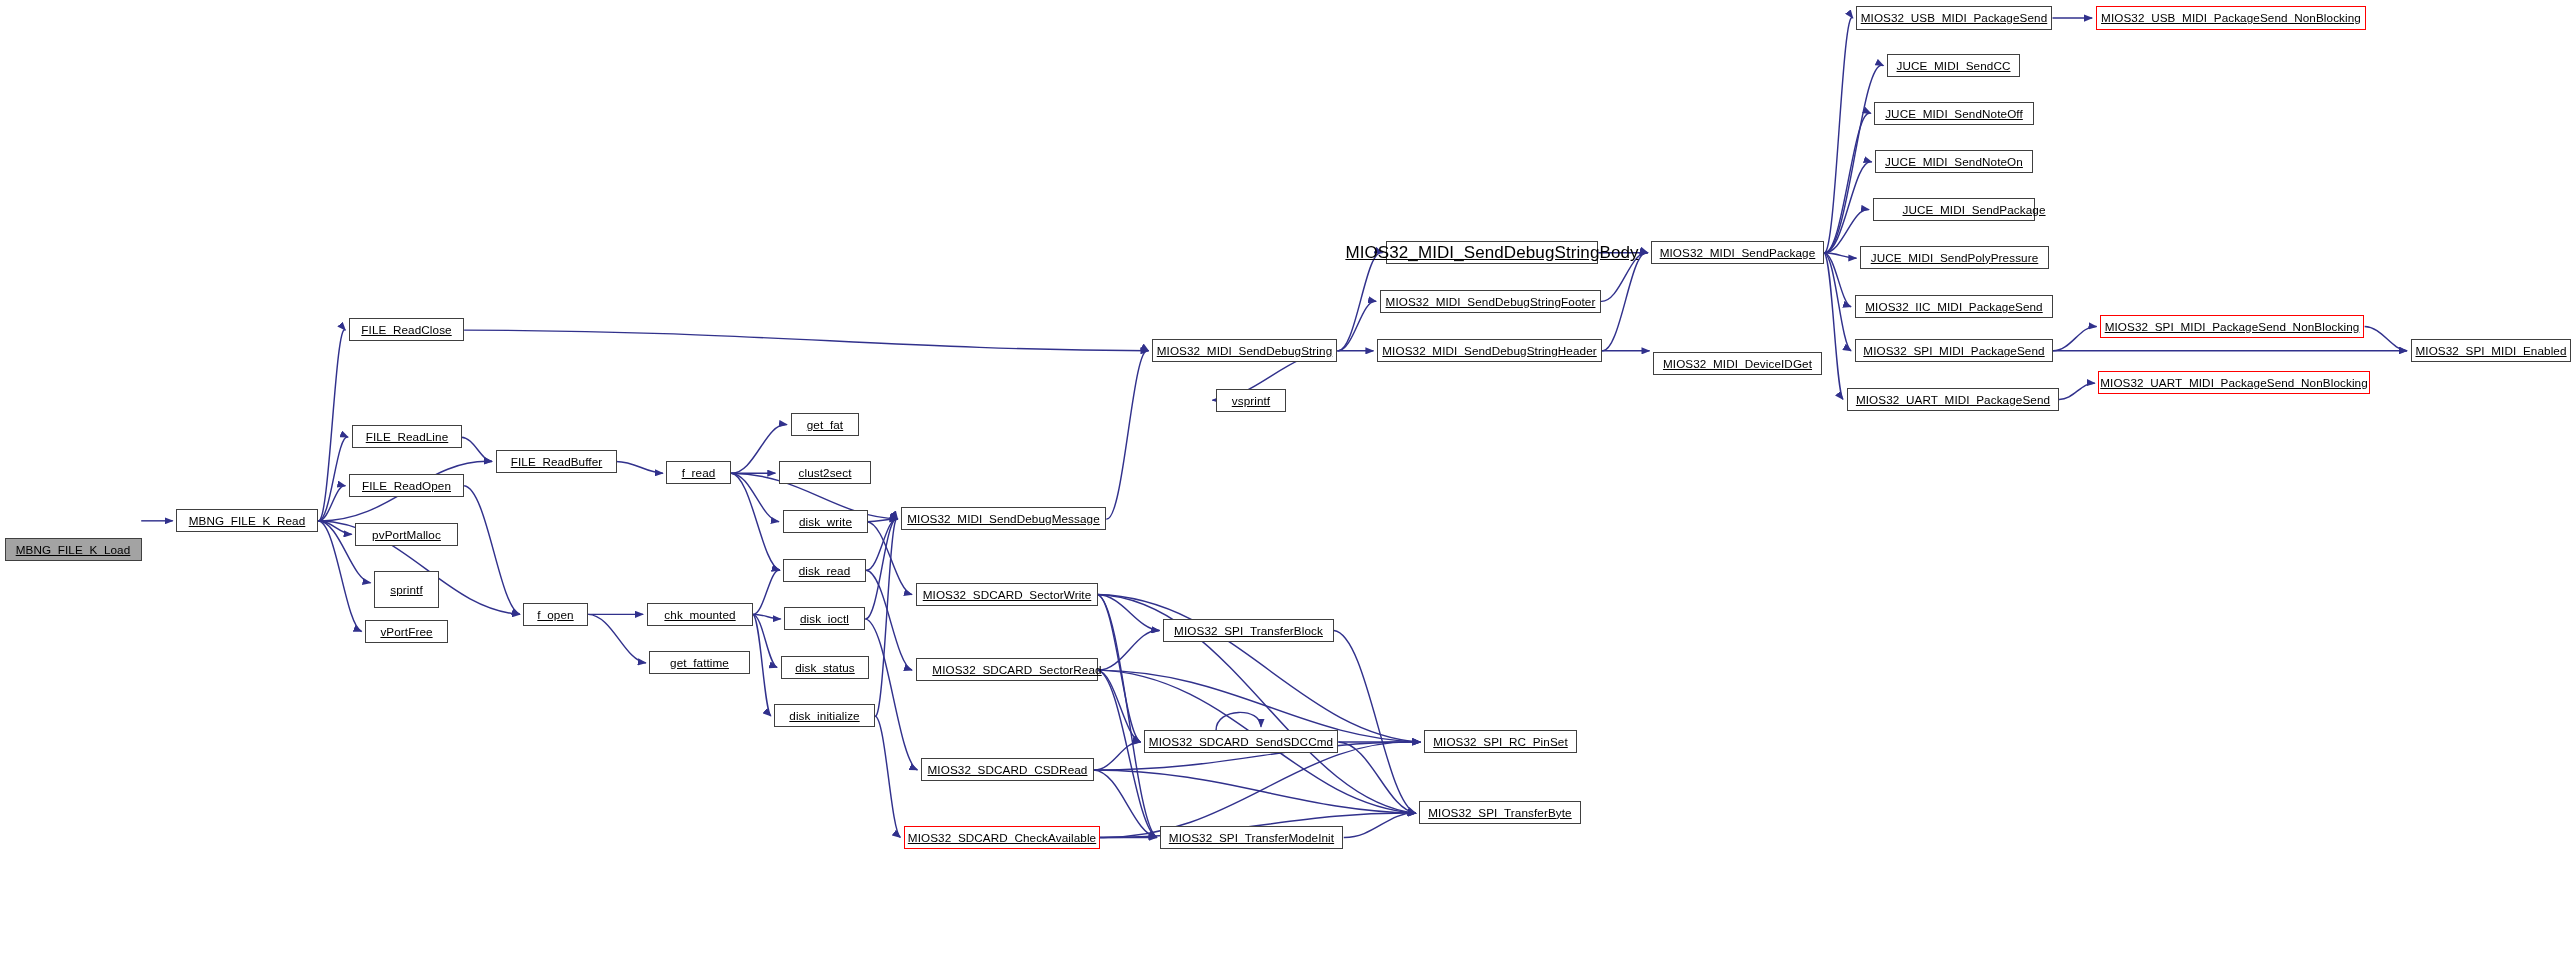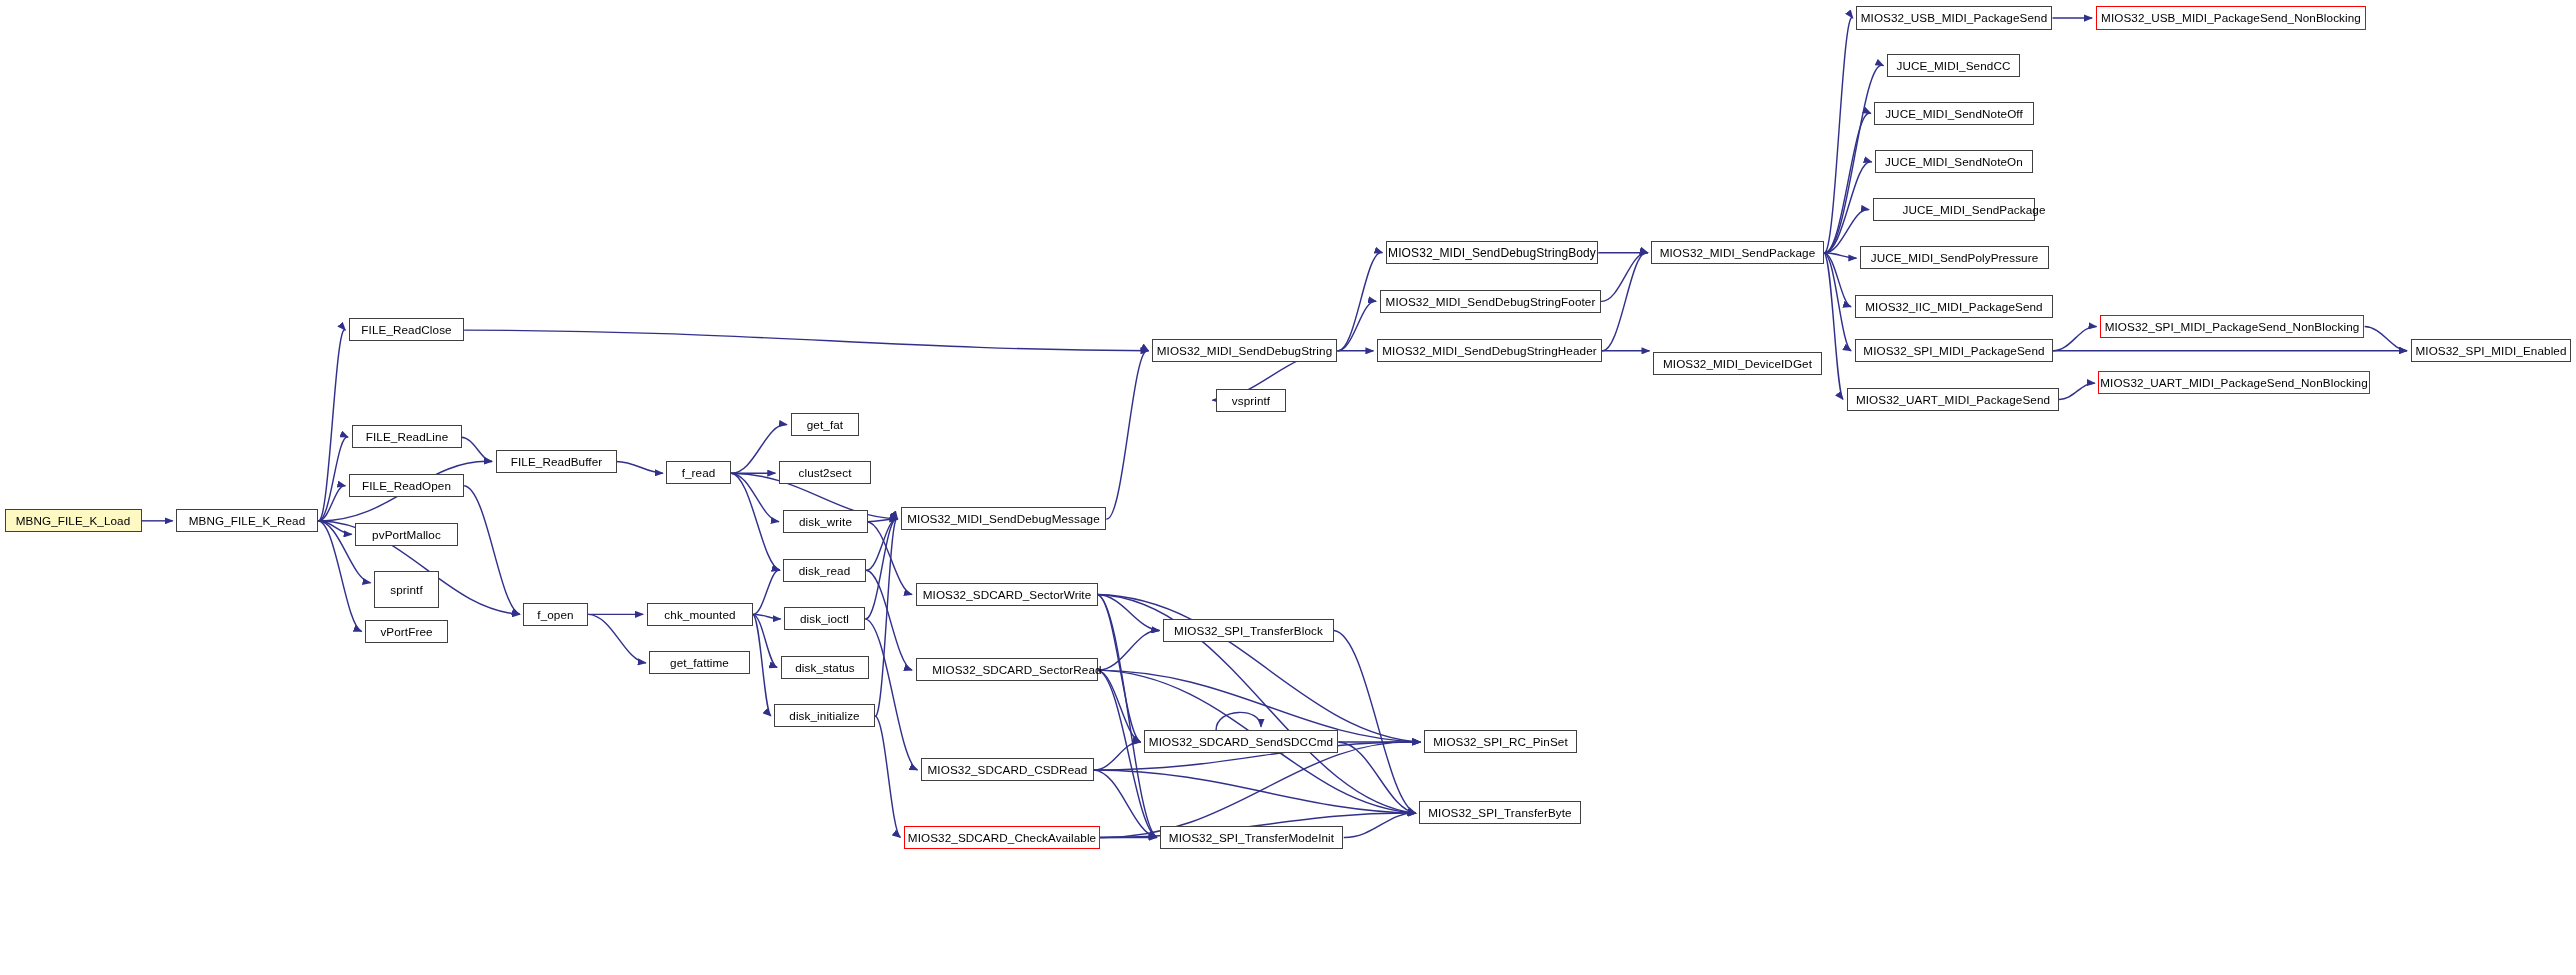--- a/index.html
+++ b/index.html
@@ -2,23 +2,23 @@
 <html style="font-size:14.4px"><head>
 <meta charset="utf-8">
 <style>
   html,body{margin:0;padding:0;background:#ffffff;}
   #graph-root{position:relative;width:2576px;height:976px;background:#ffffff;
     font-family:"Liberation Sans","DejaVu Sans",sans-serif;overflow:hidden;}
   svg#edges{position:absolute;left:0;top:0;width:2576px;height:976px;}
   .node{position:absolute;box-sizing:border-box;display:flex;align-items:center;
     justify-content:center;background:#ffffff;border:0.9px solid #404040;
     color:#000000;white-space:nowrap;line-height:1;letter-spacing:0.1px;}
-  .node.root{background:#fef9c3;border:0.9px solid #404040;}
+  .node.root{background:#a3a3a3;border:0.9px solid #404040;margin-top:29px;}
   .node.alert{border:0.9px solid #ff0000;}
-  .nlabel{display:block;padding:0 5.4px;}
+  .nlabel{display:block;padding:0 5.4px;text-decoration:underline;}
 </style>
 </head>
 <body>
 
 <div id="graph-root">
   <svg id="edges" viewBox="0 0 2864 1085" xmlns="http://www.w3.org/2000/svg">
     <defs>
       <marker id="ah" markerWidth="10" markerHeight="8" refX="9" refY="4" orient="auto" markerUnits="userSpaceOnUse">
         <path d="M0,0 L10,4 L0,8 z" fill="#31318c"></path>
       </marker>
@@ -193,21 +193,21 @@
       </div>
       <div class="node" style="left: 1419px; top: 801px; width: 162px; height: 23.4px; font-size: 11.7px;">
         <span class="nlabel">MIOS32_SPI_TransferByte</span>
       </div>
       <div class="node" style="left: 1152px; top: 339px; width: 185px; height: 23.4px; font-size: 11.7px;">
         <span class="nlabel">MIOS32_MIDI_SendDebugString</span>
       </div>
       <div class="node" style="left: 1216px; top: 389px; width: 70px; height: 23.4px; font-size: 11.7px;">
         <span class="nlabel">vsprintf</span>
       </div>
-      <div class="node" style="left: 1386px; top: 241px; width: 212px; height: 23.4px; font-size: 12px;">
+      <div class="node" style="left: 1386px; top: 241px; width: 212px; height: 23.4px; font-size: 17px;">
         <span class="nlabel">MIOS32_MIDI_SendDebugStringBody</span>
       </div>
       <div class="node" style="left: 1380px; top: 290px; width: 221px; height: 23.4px; font-size: 11.7px;">
         <span class="nlabel">MIOS32_MIDI_SendDebugStringFooter</span>
       </div>
       <div class="node" style="left: 1377px; top: 339px; width: 225px; height: 23.4px; font-size: 11.7px;">
         <span class="nlabel">MIOS32_MIDI_SendDebugStringHeader</span>
       </div>
       <div class="node" style="left: 1653px; top: 339px; width: 169px; height: 23.4px; font-size: 11.7px; margin-top: 13px;">
         <span class="nlabel">MIOS32_MIDI_DeviceIDGet</span>

